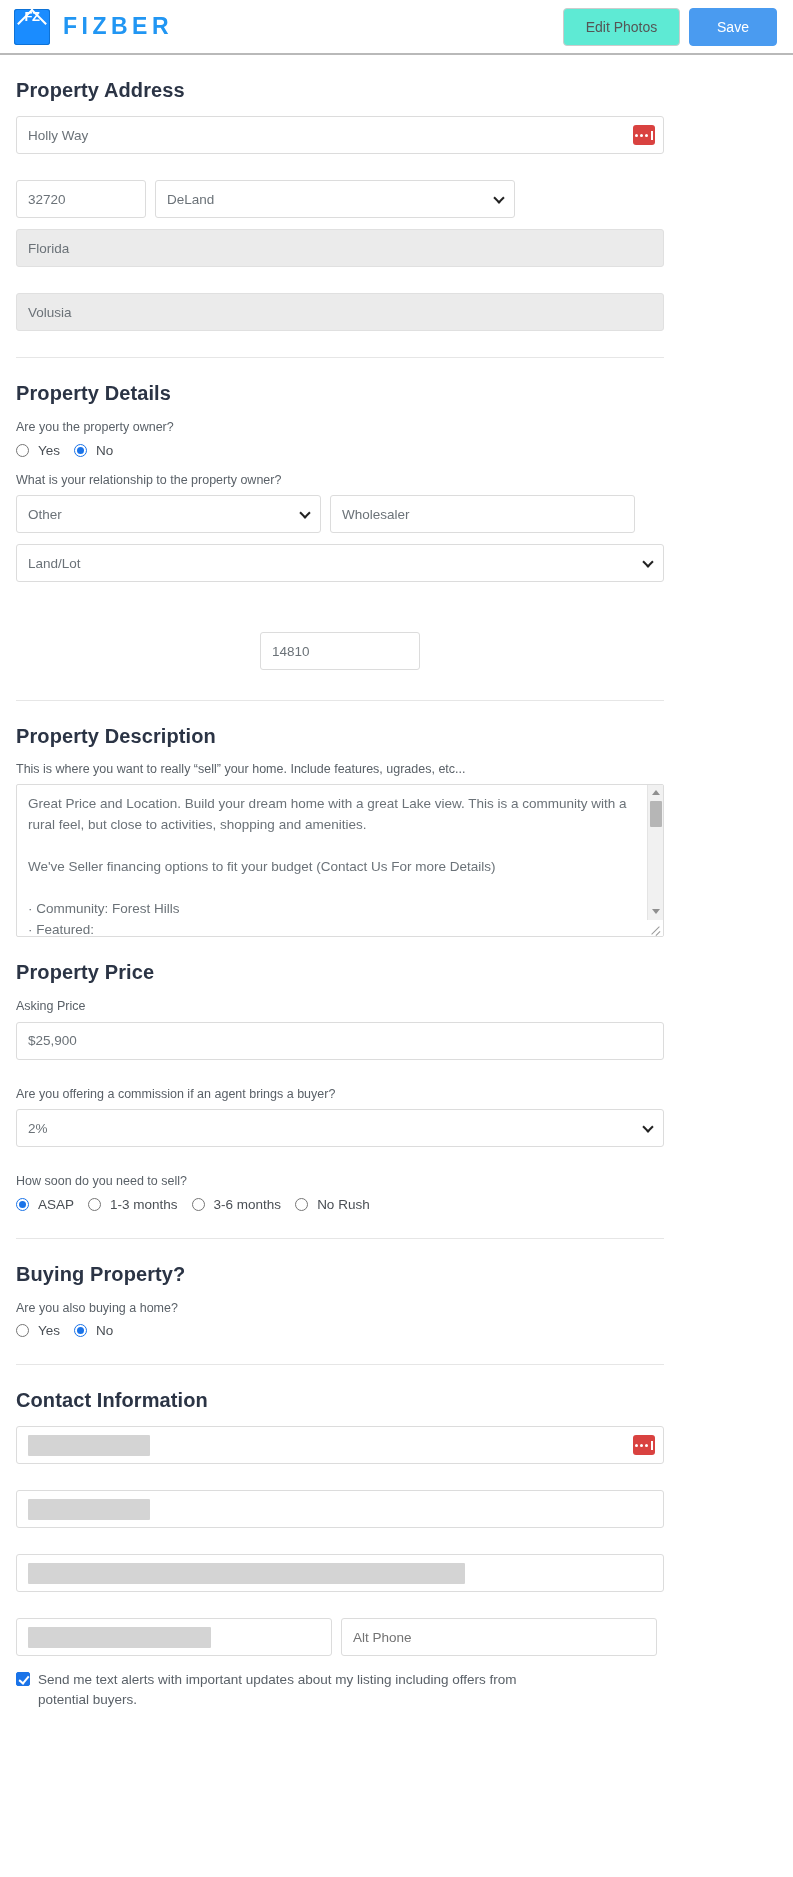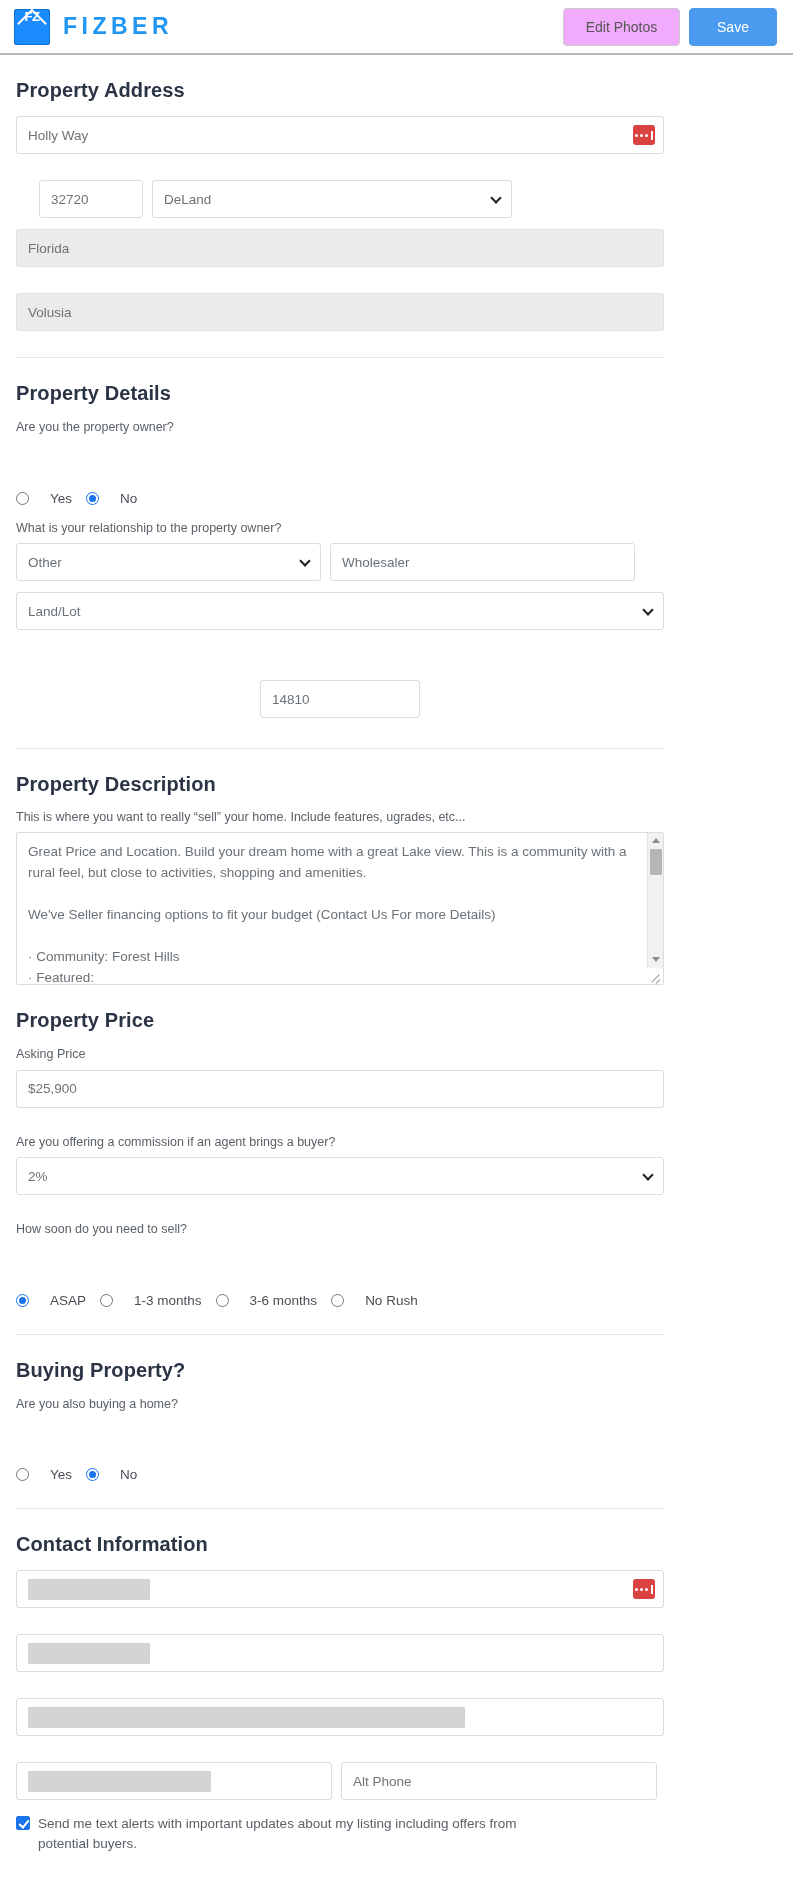--- a/index.html
+++ b/index.html
@@ -65,21 +65,21 @@
   }
   .btn {
     font-family: "Liberation Sans", sans-serif;
     font-size: 14px;
     border-radius: 4px;
     cursor: pointer;
     line-height: 1;
     padding: 11px 17px;
   }
   .btn-secondary {
-    background: #f0abfc;
+    background: #5eead4;
     border: 1px solid #cccccc;
     color: #555555;
     min-width: 117px;
     text-align: center;
   }
   .btn-primary {
     background: #4a9bf0;
     border: 1px solid #4a9bf0;
     color: #ffffff;
     min-width: 88px;
@@ -181,21 +181,21 @@
     right: 11px; top: 50%;
     width: 8px; height: 8px;
     margin-top: -5px;
     border-right: 2px solid #222;
     border-bottom: 2px solid #222;
     transform: rotate(45deg);
   }
 
   
   .radio-row { display: flex; align-items: center; gap: 5px; margin-top: 2px; }
-  .radio-item { display: flex; align-items: center; gap: 21px; margin-right: 9px; cursor: pointer; margin-top: 48px; }
+  .radio-item { display: flex; align-items: center; gap: 9px; margin-right: 9px; cursor: pointer; }
   .radio {
     width: 13px; height: 13px;
     border: 1px solid #767676;
     border-radius: 50%;
     background: #fff;
     flex: none;
     position: relative;
   }
   .radio.checked {
     border-color: #1a73e8;
@@ -338,21 +338,21 @@
         <span>Holly Way</span>
         <span class="lp-icon">
           <i></i>
             <i></i>
             <i></i>
             <span class="bar"></span>
         </span>
       </div>
 
       <div class="row">
-        <div class="input" style="width:104px;flex:none;margin-left:23px;">
+        <div class="input" style="width:130px;flex:none;">
           <span>32720</span>
         </div>
         <div class="select" style="width:360px;flex:none;">
           <span>DeLand</span>
           <span class="caret"></span>
         </div>
       </div>
 
       <div class="input readonly mb">
         <span>Florida</span>

